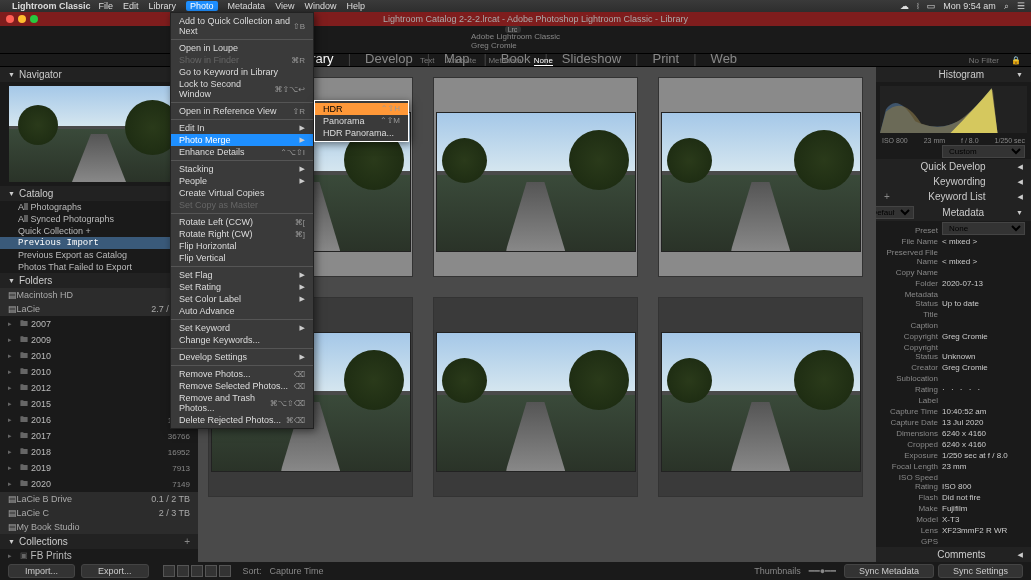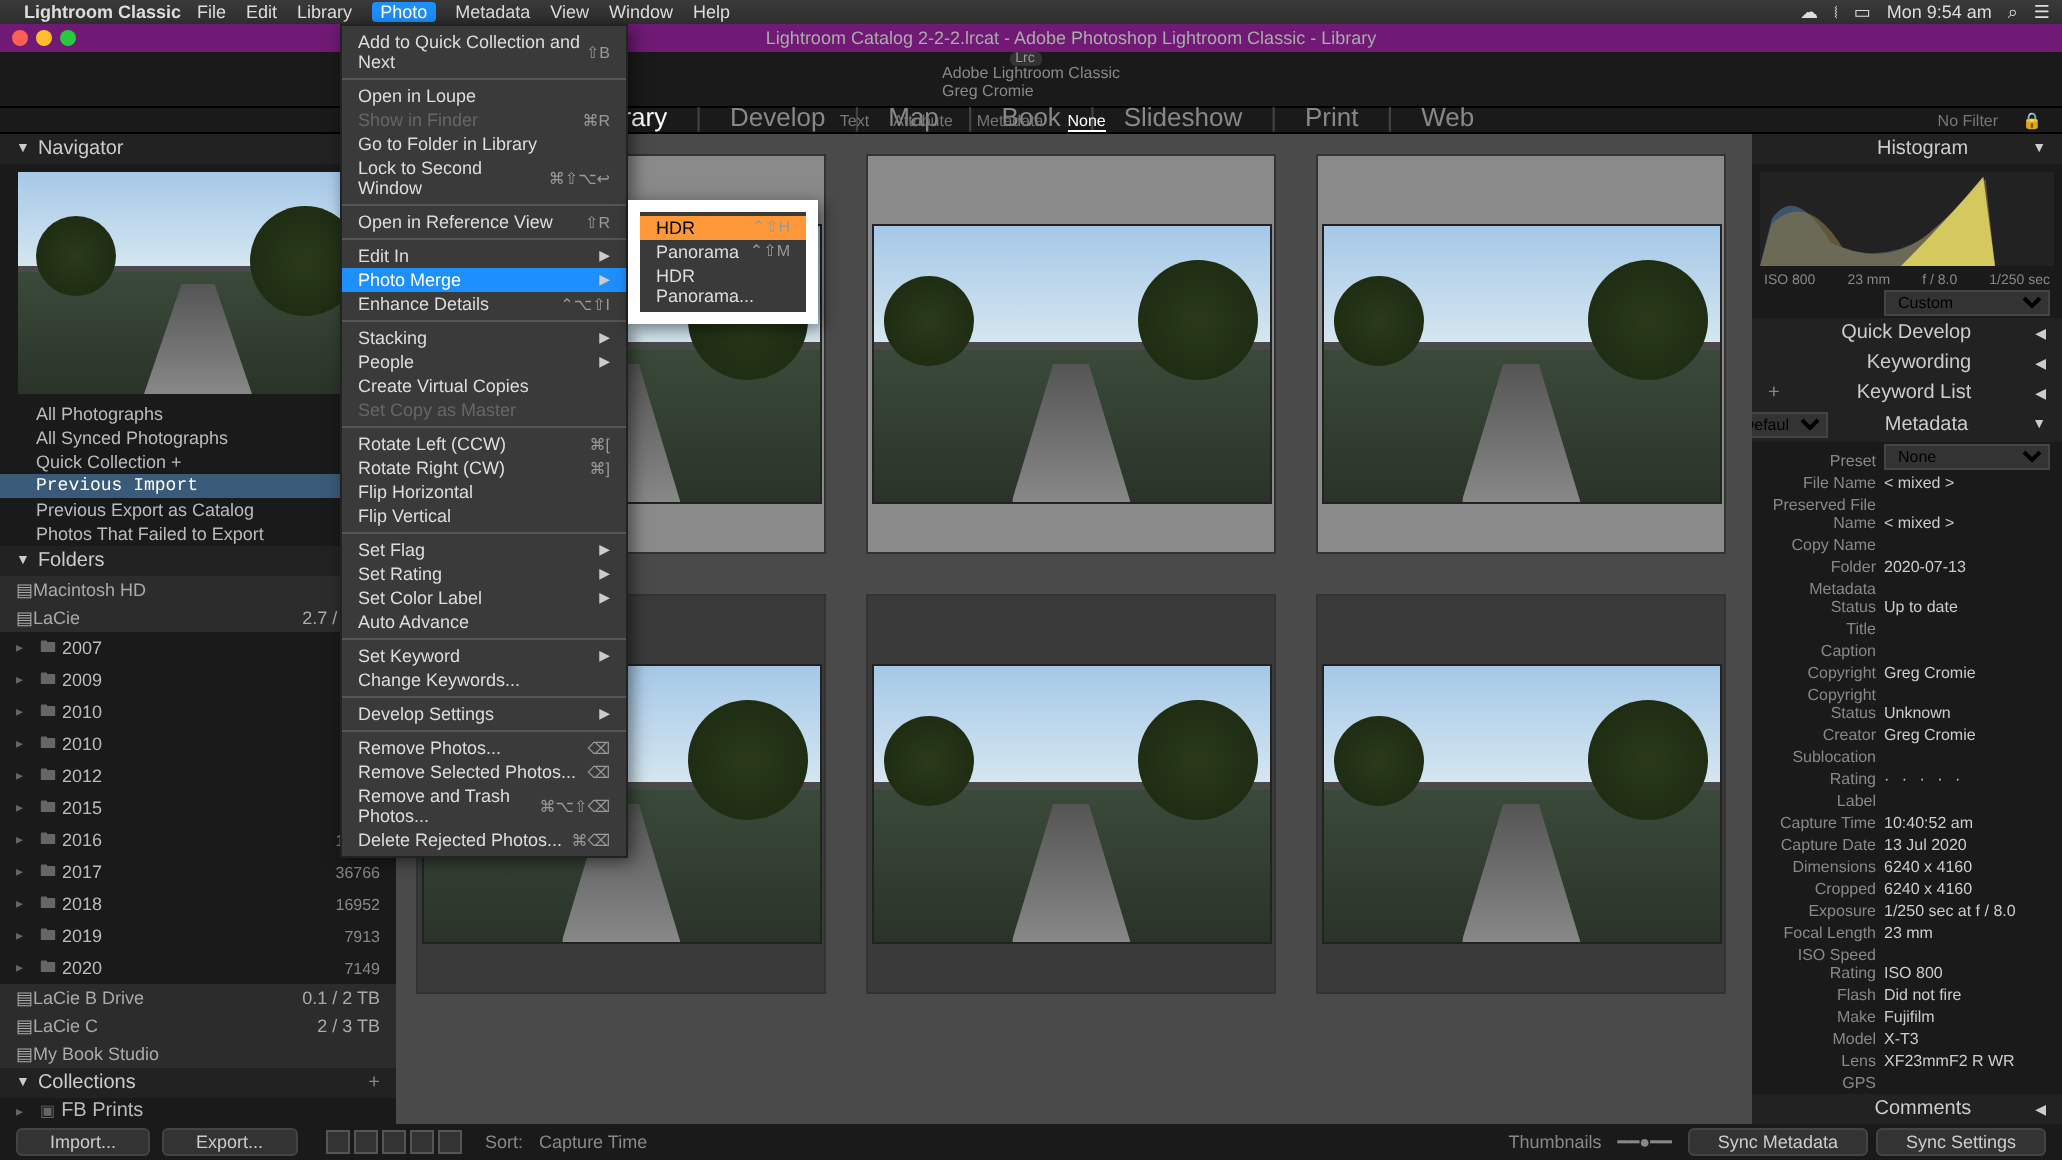--- a/index.html
+++ b/index.html
@@ -8,21 +8,21 @@
 
 .mac-menubar { background: linear-gradient(#3a3a3a,#2e2e2e); height: 12px; display: flex; align-items: center; padding: 0 6px; font-size: 9px; color: #ddd; }
 .mac-menubar .apple { margin-right: 6px; }
 .mac-menubar .appname { font-weight: bold; margin-right: 8px; }
 .mac-menubar .mitem { margin-right: 10px; cursor: default; }
 .mac-menubar .mitem.active { background: #1e8fff; color: #fff; padding: 0 4px; border-radius: 2px; }
 .mac-menubar .spacer { flex: 1; }
 .mac-menubar .ricon { margin-left: 8px; font-size: 9px; }
 
 
-.titlebar { background: #701a75; height: 14px; display: flex; align-items: center; padding: 0 6px; font-size: 9px; color: #aaa; }
+.titlebar { background: #7f1d1d; height: 14px; display: flex; align-items: center; padding: 0 6px; font-size: 9px; color: #aaa; }
 .tb-dots { display: flex; gap: 4px; margin-right: 8px; }
 .dot { width: 8px; height: 8px; border-radius: 50%; }
 .dot.r { background: #ff5f56; } .dot.y { background: #ffbd2e; } .dot.g { background: #27c93f; }
 .titlebar .title { flex: 1; text-align: center; }
 
 
 .lr-header { background: #1a1a1a; height: 28px; display: flex; align-items: center; padding: 0 10px; border-bottom: 1px solid #000; flex-direction: column; }
 .lr-logo { width: 16px; height: 16px; background: #333; border-radius: 3px; display: flex; align-items: center; justify-content: center; font-size: 7px; color: #999; margin-right: 6px; }
 .lr-id { font-size: 8px; color: #888; line-height: 1.1; }
 .lr-header .spacer { flex: 1; }
@@ -98,21 +98,21 @@
 
 .menu-dropdown { position: absolute; top: 12px; left: 170px; width: 144px; background: #3a3a3a; border: 1px solid #222; box-shadow: 2px 2px 8px rgba(0,0,0,0.5); font-size: 9px; z-index: 100; padding:2px 0;}
 .menu-dropdown .mrow { padding: 1px 8px; display: flex; align-items: center; color: #ddd; cursor: default; }
 .menu-dropdown .mrow .mlabel { flex: 1; }
 .menu-dropdown .mrow .mshort { color: #999; font-size: 8px; }
 .menu-dropdown .mrow .marrow { font-size: 7px; color:#ccc; }
 .menu-dropdown .mrow.disabled { color: #666; }
 .menu-dropdown .mrow.hi { background: #1e8fff; color: #fff; }
 .menu-dropdown .msep { height: 1px; background: #555; margin: 2px 0; }
 
-.submenu { position: absolute; top: 100px; left: 314px; width: 95px; background: #3a3a3a; border: 6px solid #ffffff; box-shadow: 2px 2px 8px rgba(0,0,0,0.5); font-size: 9px; z-index: 101; padding:2px 0;}
+.submenu { position: absolute; top: 100px; left: 314px; width: 95px; background: #3a3a3a; border: 1px solid #ffffff; box-shadow: 2px 2px 8px rgba(0,0,0,0.5); font-size: 9px; z-index: 101; padding:2px 0;}
 .submenu .mrow { padding: 1px 8px; display:flex; color:#ddd; }
 .submenu .mrow .mlabel { flex:1; }
 .submenu .mrow .mshort { color:#999; font-size:8px; }
 .submenu .mrow.hi { background: #ff9838; color: #000; }
 
 .plus { color:#888; font-size:10px; }
 </style>
 </head>
 <body>
 
@@ -180,20 +180,24 @@
     </div>
     <div class="navigator-img">
       <div class="sky"></div>
         <div class="bridge"></div>
         <div class="ground"></div>
       <div class="tree" style="top:20%;left:5%;width:40px;height:40px"></div>
       <div class="tree" style="top:15%;right:5%;width:55px;height:55px"></div>
       <div class="rails"></div>
     </div>
 
+    <div class="panel-header">
+      <span class="tri">▼</span>
+      <span>Catalog</span>
+    </div>
     <div class="catalog-list" id="catalog-list">
         <div class="cat-item">All Photographs</div>
         <div class="cat-item">All Synced Photographs</div>
         <div class="cat-item">Quick Collection +</div>
         <div class="cat-item active">Previous Import</div>
         <div class="cat-item">Previous Export as Catalog</div>
         <div class="cat-item">Photos That Failed to Export</div>
       </div>
 
     <div class="panel-header">
@@ -556,21 +560,21 @@
     </div>
     <div class="msep"></div>
     <div class="mrow">
       <span class="mlabel">Open in Loupe</span>
     </div>
     <div class="mrow disabled">
       <span class="mlabel">Show in Finder</span>
       <span class="mshort">⌘R</span>
     </div>
     <div class="mrow">
-      <span class="mlabel">Go to Folder in Library</span>
+      <span class="mlabel">Go to Keyword in Library</span>
     </div>
     <div class="mrow">
       <span class="mlabel">Lock to Second Window</span>
       <span class="mshort">⌘⇧⌥↩</span>
     </div>
     <div class="msep"></div>
     <div class="mrow">
       <span class="mlabel">Open in Reference View</span>
       <span class="mshort">⇧R</span>
     </div>

